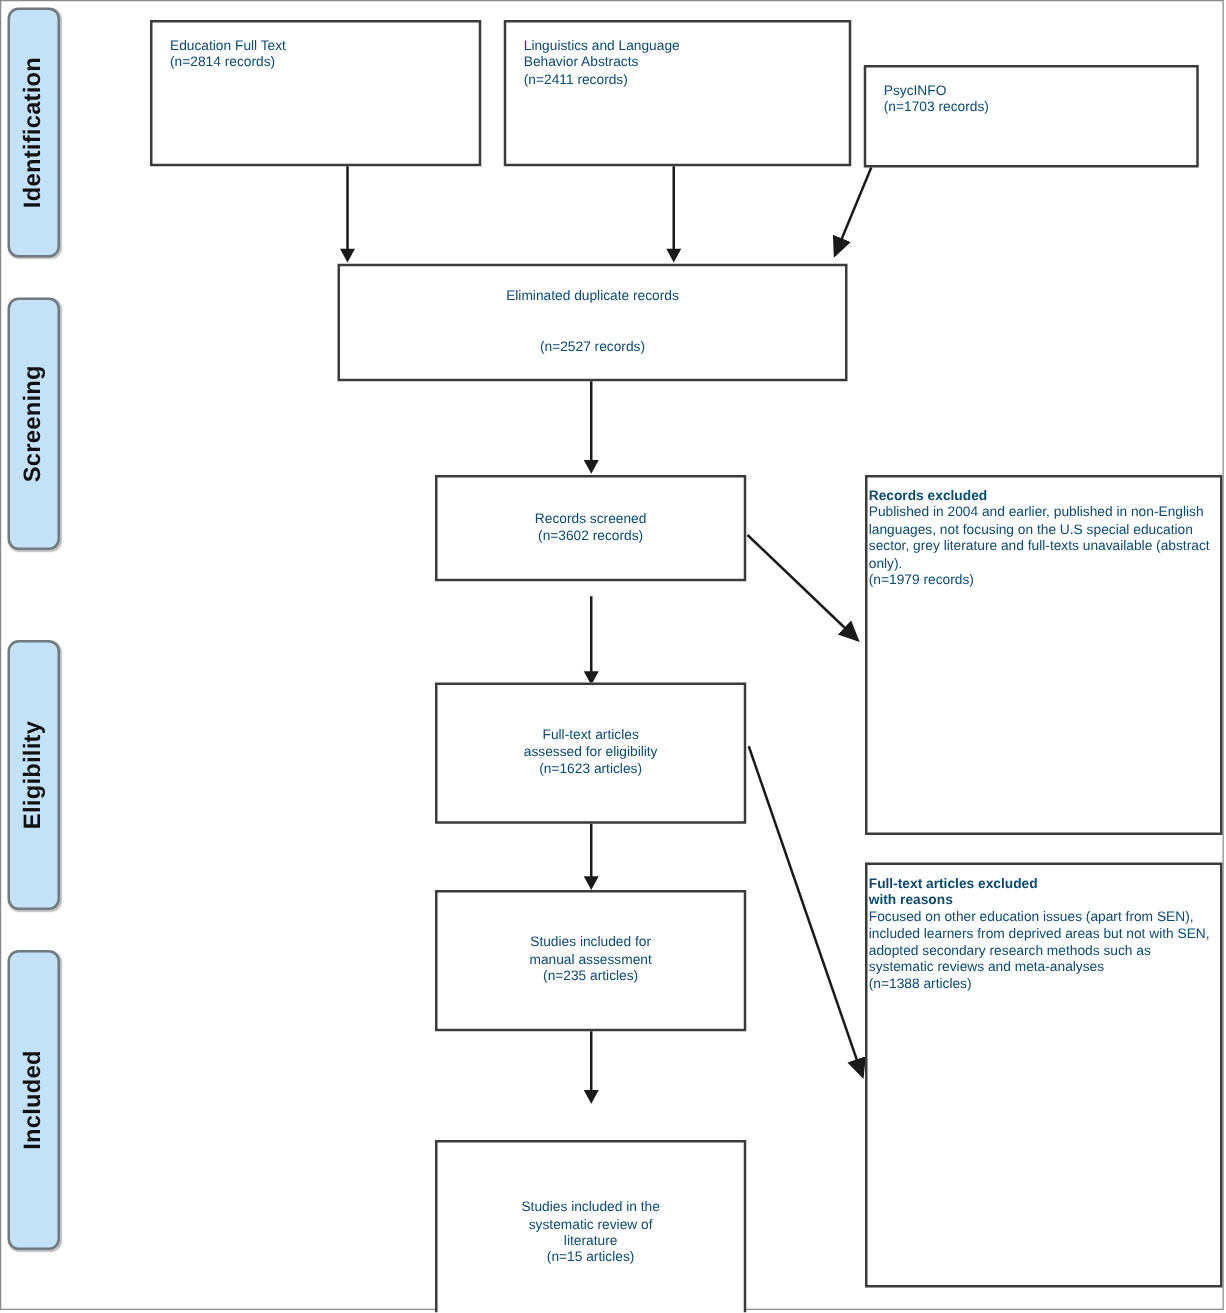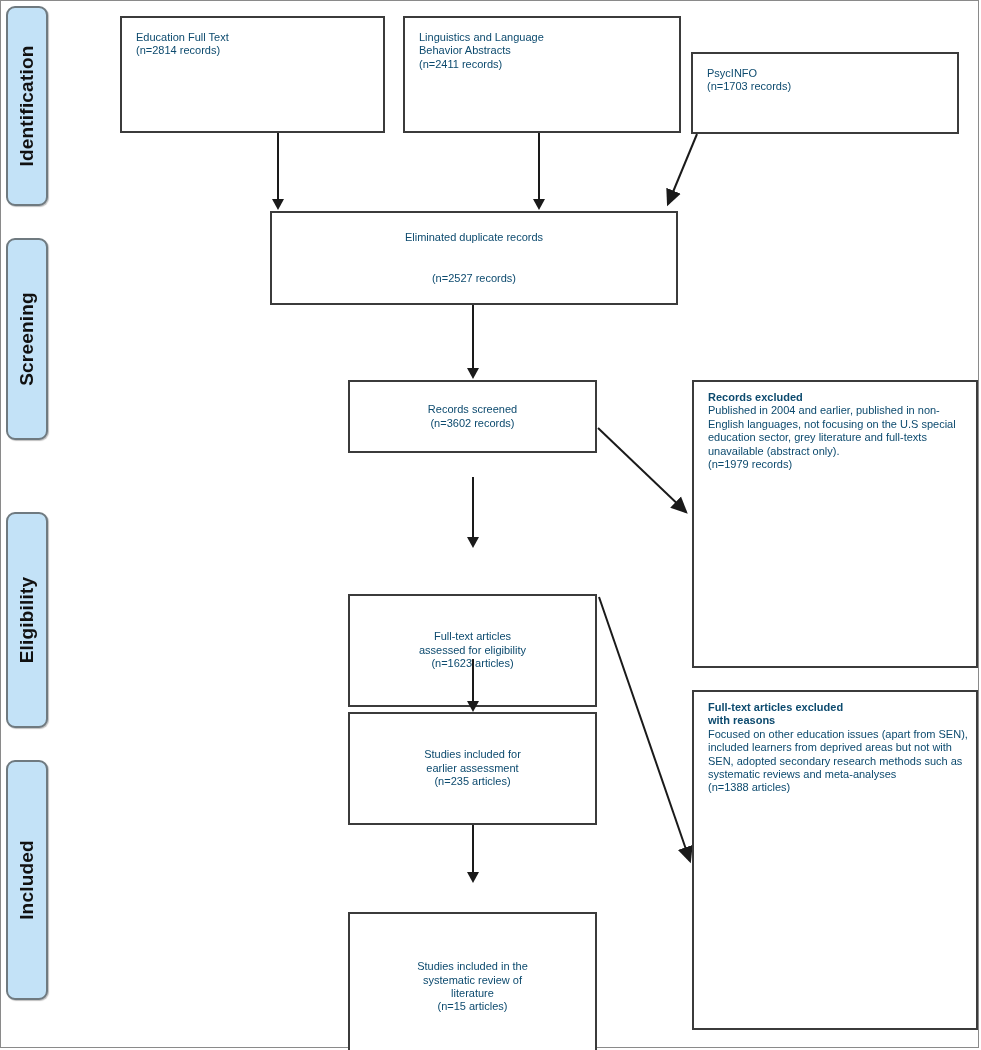--- a/index.html
+++ b/index.html
@@ -66,21 +66,21 @@
     text-align: center;
   }
   .flow-box .btext {
     font-size: 11px;
     line-height: 1.22;
     color: #0c4a6e;
   }
   .flow-box.left-al {
     align-items: flex-start;
     text-align: left;
-    padding: 9px 8px 6px 14px;
+    padding: 9px 8px 6px 1px;
   }
   .flow-box.left-top {
     align-items: flex-start;
     text-align: left;
     justify-content: flex-start;
     padding: 13px 8px 6px 14px;
   }
   .btext.bold {
     font-weight: bold;
   }
@@ -159,39 +159,39 @@
   </svg>
 
   <div class="flow-box centered" style="left:270px;top:211px;width:408px;height:94px;gap:27px;">
     <div class="btext">Eliminated duplicate records</div>
     <div class="btext">(n=2527 records)</div>
   </div>
 
   <div class="vline" style="left:472px;top:305px;height:64px;"></div>
   <div class="arrowhead-down" style="left:467px;top:368px;"></div>
 
-  <div class="flow-box centered" style="left:348px;top:380px;width:249px;height:73px;">
+  <div class="flow-box centered" style="left:348px;top:380px;width:249px;height:85px;">
     <div class="btext">Records screened</div>
     <div class="btext">(n=3602 records)</div>
   </div>
 
   <svg class="diag-svg" style="left:0px;top:0px;width:981px;height:1050px;">
     <line x1="598" y1="428" x2="686" y2="512" stroke="#1a1a1a" stroke-width="2" marker-end="url(#ah)"></line>
   </svg>
 
   <div class="vline" style="left:472px;top:477px;height:62px;"></div>
   <div class="arrowhead-down" style="left:467px;top:537px;"></div>
 
   <div class="flow-box left-al" style="left:692px;top:380px;width:286px;height:288px;">
     <div class="btext bold">Records excluded</div>
     <div class="btext">Published in 2004 and earlier, published in non-English languages, not focusing on the U.S special education sector, grey literature and full-texts unavailable (abstract only).</div>
     <div class="btext">(n=1979 records)</div>
   </div>
 
-  <div class="flow-box centered" style="left:348px;top:546px;width:249px;height:113px;margin-top:48px;">
+  <div class="flow-box centered" style="left:348px;top:546px;width:249px;height:113px;">
     <div class="btext">Full-text articles</div>
     <div class="btext">assessed for eligibility</div>
     <div class="btext">(n=1623 articles)</div>
   </div>
 
   <svg class="diag-svg" style="left:0px;top:0px;width:981px;height:1050px;">
     <line x1="599" y1="597" x2="690" y2="861" stroke="#1a1a1a" stroke-width="2" marker-end="url(#ah)"></line>
   </svg>
 
   <div class="vline" style="left:472px;top:659px;height:44px;"></div>
@@ -199,21 +199,21 @@
 
   <div class="flow-box left-al" style="left:692px;top:690px;width:286px;height:340px;">
     <div class="btext bold">Full-text articles excluded</div>
     <div class="btext bold">with reasons</div>
     <div class="btext">Focused on other education issues (apart from SEN), included learners from deprived areas but not with SEN, adopted secondary research methods such as systematic reviews and meta-analyses</div>
     <div class="btext">(n=1388 articles)</div>
   </div>
 
   <div class="flow-box centered" style="left:348px;top:712px;width:249px;height:113px;">
     <div class="btext">Studies included for</div>
-    <div class="btext">earlier assessment</div>
+    <div class="btext">manual assessment</div>
     <div class="btext">(n=235 articles)</div>
   </div>
 
   <div class="vline" style="left:472px;top:825px;height:49px;"></div>
   <div class="arrowhead-down" style="left:467px;top:872px;"></div>
 
   <div class="flow-box centered" style="left:348px;top:912px;width:249px;height:150px;">
     <div class="btext">Studies included in the</div>
     <div class="btext">systematic review of</div>
     <div class="btext">literature</div>

